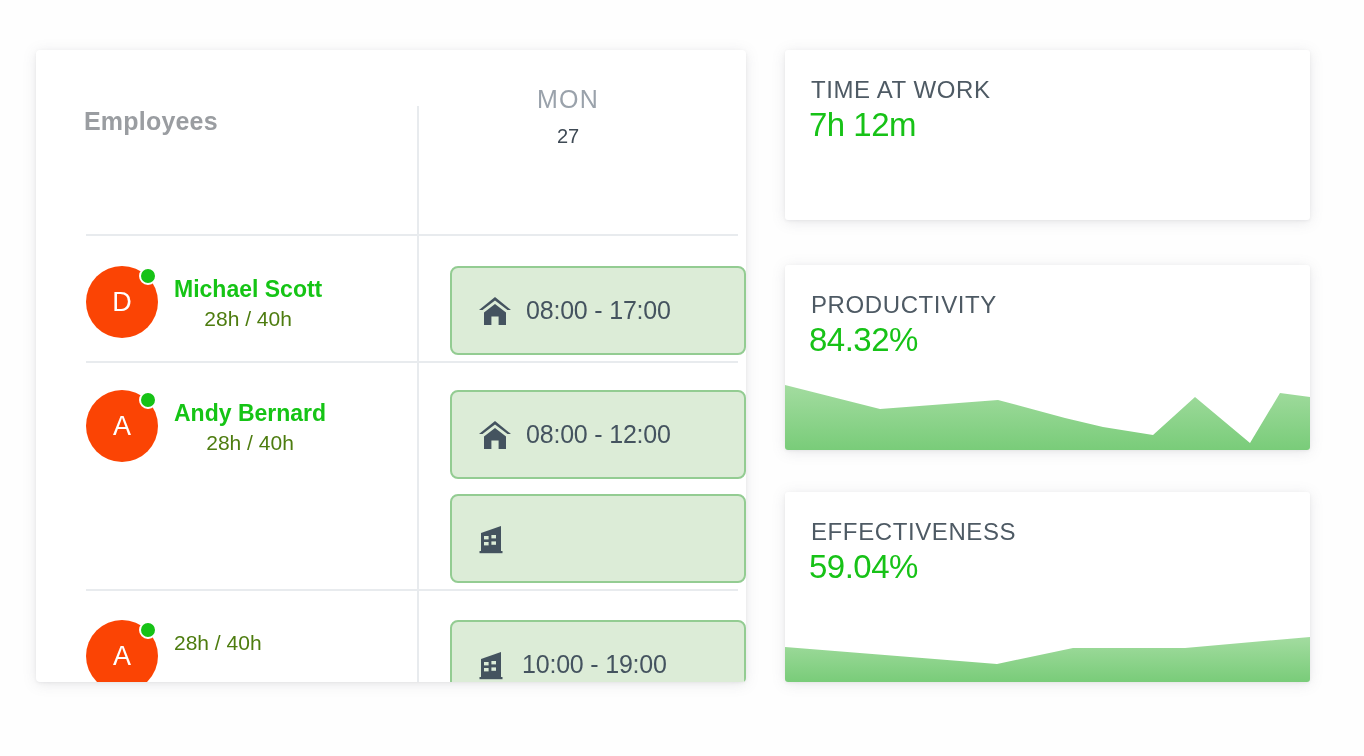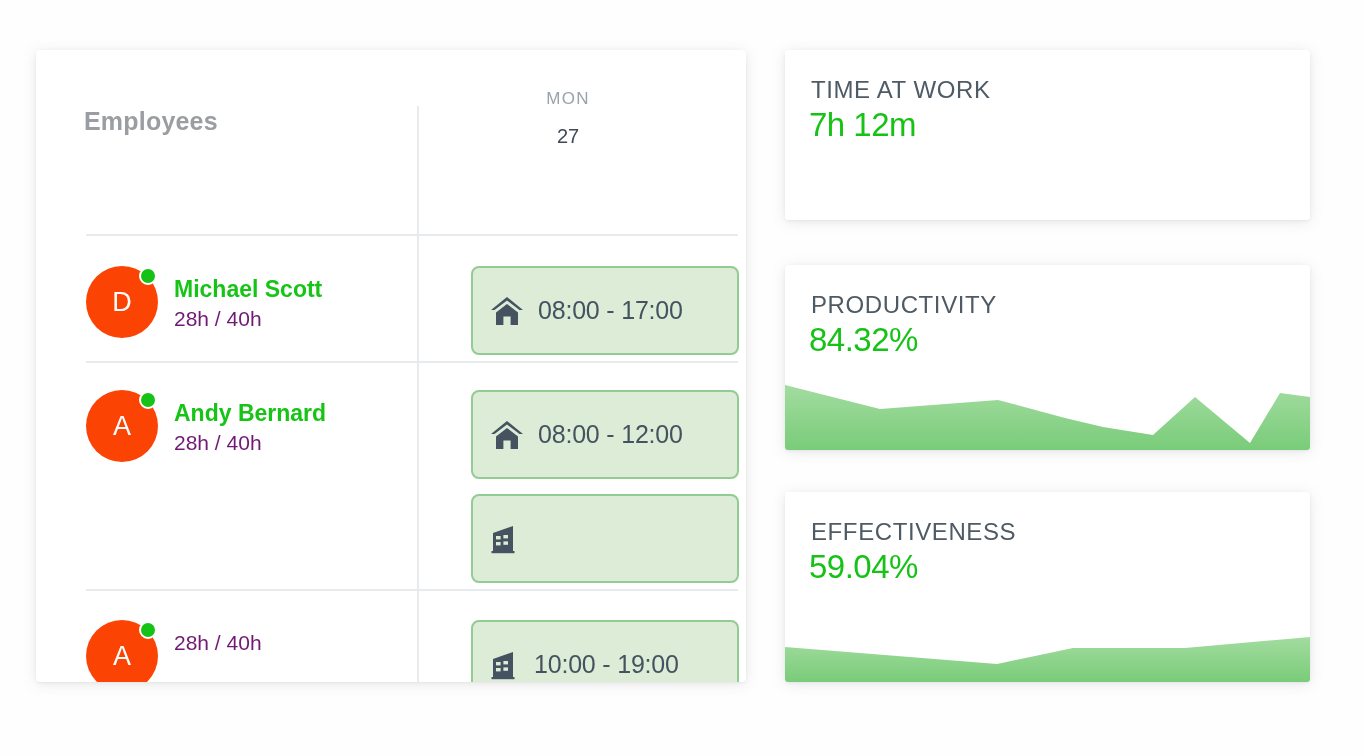--- a/index.html
+++ b/index.html
@@ -46,21 +46,21 @@
     letter-spacing: 0.2px;
   }
   .day-col-head {
     position: absolute;
     left: 382px;
     top: 32px;
     width: 300px;
     text-align: center;
   }
   .day-name {
-    font-size: 17px;
+    font-size: 25px;
     color: #9aa2ab;
     letter-spacing: 1.2px;
     line-height: 34px;
   }
   .day-number {
     font-size: 20px;
     color: #3f4a55;
     line-height: 40px;
   }
 
@@ -128,40 +128,41 @@
   .emp-text { padding-top: 8px; }
   .emp-name {
     font-size: 23px;
     font-weight: bold;
     color: #15c415;
     line-height: 30px;
     white-space: nowrap;
   }
   .emp-hours {
     font-size: 21px;
-    color: #701a75;
+    color: #4d7c0f;
     line-height: 30px;
+    text-align: center;
   }
 
   .shift-cell {
     flex: 1;
     padding-left: 54px;
     display: flex;
     flex-direction: column;
     gap: 15px;
   }
   .shift-chip {
-    width: 268px;
+    width: 296px;
     height: 89px;
     background: #dcecd7;
     border: 2px solid #93cc92;
     border-radius: 8px;
     display: flex;
     align-items: center;
-    padding-left: 17px;
+    padding-left: 26px;
     gap: 14px;
   }
   .chip-icon { flex: none; display: block; }
   .chip-time {
     font-size: 25px;
     color: #44535f;
     letter-spacing: -0.2px;
   }
 
   

